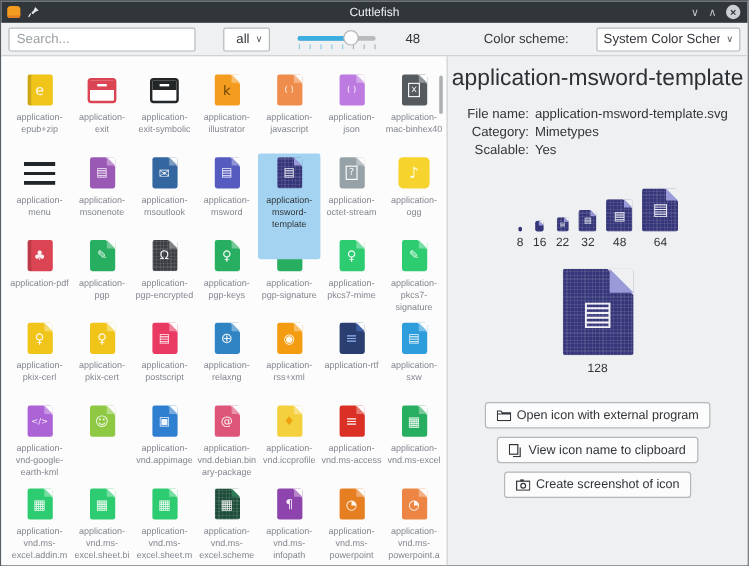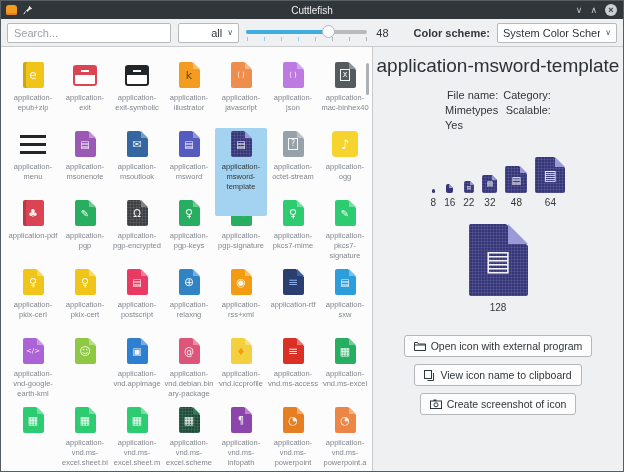--- a/index.html
+++ b/index.html
@@ -10,39 +10,39 @@
   .titlebar .apptitle{position:absolute;left:0;right:0;text-align:center;color:#eff0f1;font-size:10px;}
   .tb-left{display:flex;align-items:center;gap:6px;padding-left:5px;z-index:2;}
   .cuttle{width:11px;height:10px;background:#f39c1f;border-radius:3px 3px 2px 2px;box-shadow:inset 0 -2px 0 #e67e22;}
   .pin{width:10px;height:10px;}
   .tb-right{margin-left:auto;display:flex;align-items:center;gap:8px;padding-right:6px;z-index:2;}
   .wbtn{color:#c2c7cb;font-size:9px;line-height:9px;cursor:default;}
   .closebtn{width:12px;height:12px;border-radius:50%;background:#ccd0d2;color:#31363b;font-size:9px;
     font-weight:bold;display:flex;align-items:center;justify-content:center;line-height:1;}
   
   .toolbar{height:28px;background:#eff0f1;border-bottom:1px solid #c9cbcc;display:flex;align-items:center;
-    padding:0 6px;gap:7px;box-sizing:border-box;}
+    padding:0 6px;gap:23px;box-sizing:border-box;}
   .search{width:172px;height:20px;border:1px solid #b6b9ba;border-radius:2px;background:#fff;font-size:11px;
     padding:0 6px;color:#31363b;font-family:"Liberation Sans",sans-serif;box-sizing:border-box;}
   .search::placeholder{color:#9aa0a4;}
   .combo{height:20px;border:1px solid #b6b9ba;border-radius:2px;background:#fff;display:flex;align-items:center;
     font-size:11px;color:#31363b;padding:0 5px;box-sizing:border-box;}
   .combo .cval{flex:1;white-space:nowrap;overflow:hidden;text-align:right;}
   .chev{color:#5a6065;font-size:8px;margin-left:5px;}
   .combo-all{width:64px;}
   .combo-scheme{width:120px;}
   .sliderwrap{position:relative;width:130px;height:20px;}
   .track{position:absolute;left:0;right:2px;top:7px;height:4px;border-radius:2px;background:#b8babc;}
   .fill{position:absolute;left:0;top:7px;height:4px;border-radius:2px;width:67%;background:#3daee2;}
   .handle{position:absolute;top:2px;left:calc(67% - 7px);width:13px;height:13px;border-radius:50%;
     background:#fcfcfc;border:1px solid #b4b7b9;box-sizing:border-box;}
   .ticks{position:absolute;left:1px;right:3px;top:13px;height:5px;}
   .tick{position:absolute;width:1px;height:4px;top:1px;}
   .slider-value{font-size:11px;color:#31363b;margin-right:14px;}
-  .cs-label{font-size:11px;color:#31363b;margin-left:4px;white-space:nowrap;font-weight:bold;}
+  .cs-label{font-size:11px;color:#31363b;margin-left:16px;white-space:nowrap;}
   
   .main{display:flex;height:425px;}
   .gridpane{position:relative;width:371px;background:#fcfcfc;overflow:hidden;flex:none;}
   .icon-grid{display:grid;grid-template-columns:repeat(7,52px);grid-auto-rows:69px;padding:12px 0 0 6px;}
   .cell{--cut:#fcfcfc;width:52px;display:flex;flex-direction:column;align-items:center;padding-top:1px;
     box-sizing:border-box;border-radius:2px;}
   .cell.selected{--cut:#a3d3f0;background:#a3d3f0;height:88px;z-index:2;}
   .iconbox{height:30px;display:flex;align-items:center;justify-content:center;flex:none;}
   .cell .lbl{margin-top:3px;font-size:7.5px;line-height:10px;color:#82878f;text-align:center;width:50px;
     overflow-wrap:anywhere;word-break:break-word;}
@@ -534,20 +534,21 @@
           <div class="cell">
             <div class="iconbox">
               <div class="fi" style="width: 21px; height: 26px; background: rgb(46, 204, 113);">
                 <div class="foldcut" style="border-top: 8px solid var(--cut, #eff0f1); border-left: 8px solid transparent;"></div>
                 <div class="foldcut" style="border-bottom: 7px solid rgb(119, 222, 163); border-right: 7px solid transparent;"></div>
                 <div class="glyph" style="color: rgba(255, 255, 255, 0.92); font-size: 11px;">
                   <span>▦</span>
                 </div>
               </div>
             </div>
+            <div class="lbl">application-vnd.ms-excel.addin.m</div>
           </div>
           <div class="cell">
             <div class="iconbox">
               <div class="fi" style="width: 21px; height: 26px; background: rgb(46, 204, 113);">
                 <div class="foldcut" style="border-top: 8px solid var(--cut, #eff0f1); border-left: 8px solid transparent;"></div>
                 <div class="foldcut" style="border-bottom: 7px solid rgb(119, 222, 163); border-right: 7px solid transparent;"></div>
                 <div class="glyph" style="color: rgba(255, 255, 255, 0.92); font-size: 11px;">
                   <span>▦</span>
                 </div>
               </div>
@@ -616,20 +617,21 @@
           </div>
         </div>
       <div class="scrollbar"></div>
     </div>
 
     <div class="details">
       <h1 class="d-title">application-msword-template</h1>
 
       <div class="fields">
         <span class="fl">File name:</span>
+        <span class="fv">application-msword-template.svg</span>
         <span class="fl">Category:</span>
         <span class="fv">Mimetypes</span>
         <span class="fl">Scalable:</span>
         <span class="fv">Yes</span>
       </div>
 
       <div class="previews">
           <div class="pitem">
             <div class="fi" style="width: 3px; height: 4px; background: rgb(53, 53, 122);"></div>
             <span class="plbl">8</span>

